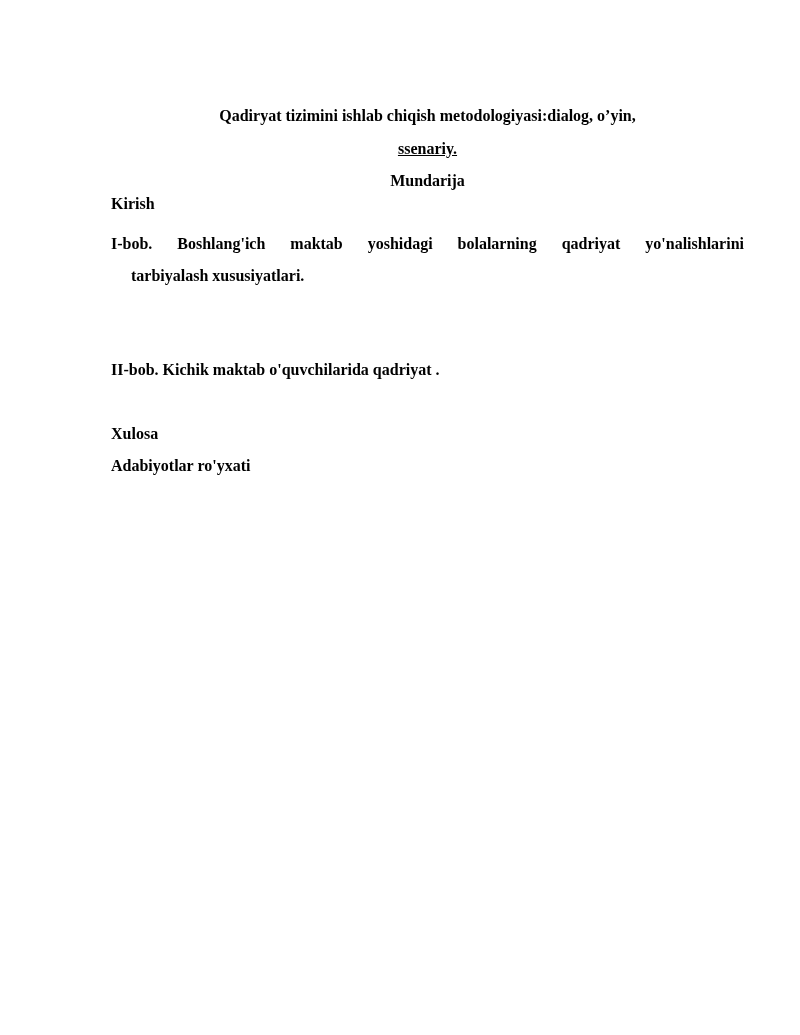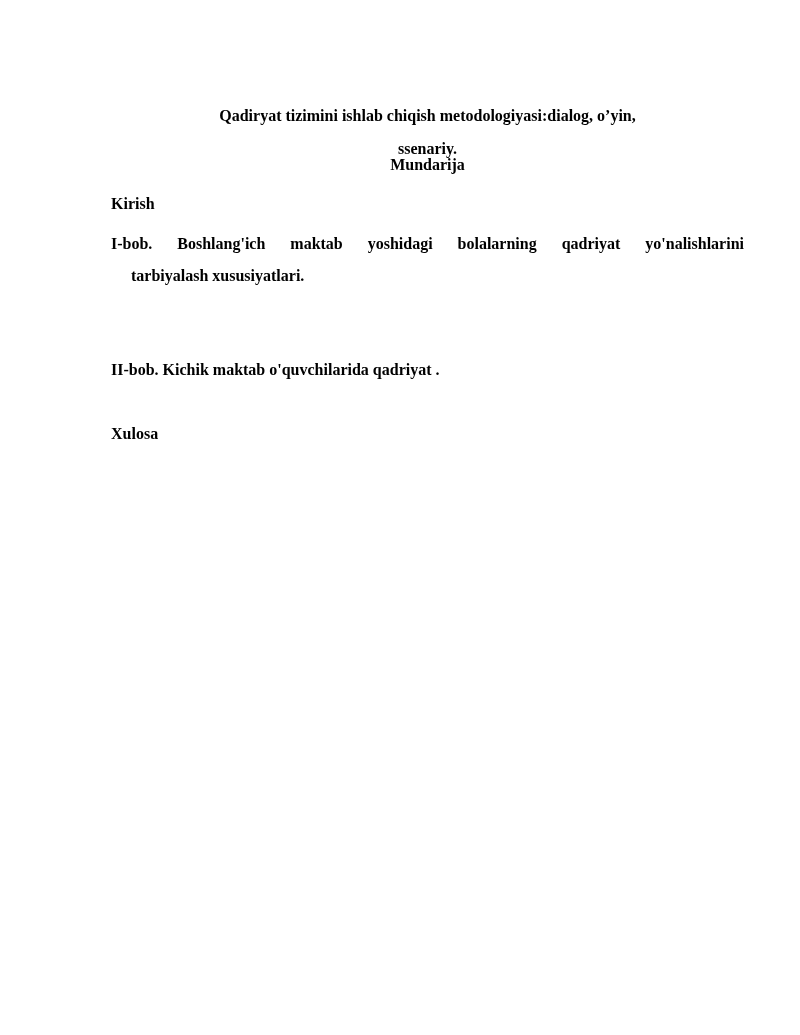--- a/index.html
+++ b/index.html
@@ -40,35 +40,36 @@
       justify-content: space-between;
     }
     .justify-line span { white-space: nowrap; }
   </style>
 </head>
 <body>
 
 <div class="page">
 
   <div class="line center bold" style="top:106px;">Qadiryat tizimini ishlab chiqish metodologiyasi:dialog, o’yin,</div>
-  <div class="line center bold" style="top:139px;">ssenariy.</div>
-  <div class="line center bold" style="top:155px;">Mundarija</div>
+  <div class="line center bold" style="top:139px;text-decoration:underline;">ssenariy.</div>
+  <div class="line center bold" style="top:171px;">Mundarija</div>
 
   <div class="line bold" style="top:194px;">Kirish</div>
 
   <div class="line bold justify-line" style="top:234px;">
     <span>I-bob.</span>
     <span>Boshlang'ich</span>
     <span>maktab</span>
     <span>yoshidagi</span>
     <span>bolalarning</span>
     <span>qadriyat</span>
     <span>yo'nalishlarini</span>
   </div>
   <div class="line bold" style="top:266px;margin-left:20px;">tarbiyalash xususiyatlari.</div>
 
 
   <div class="line bold" style="top:360px;">II-bob. Kichik maktab o'quvchilarida qadriyat .</div>
 
 
   <div class="line bold" style="top:424px;">Xulosa</div>
+  <div class="line bold" style="top:456px;">Adabiyotlar ro'yxati</div>
 
 </div>
 
 </body></html>

